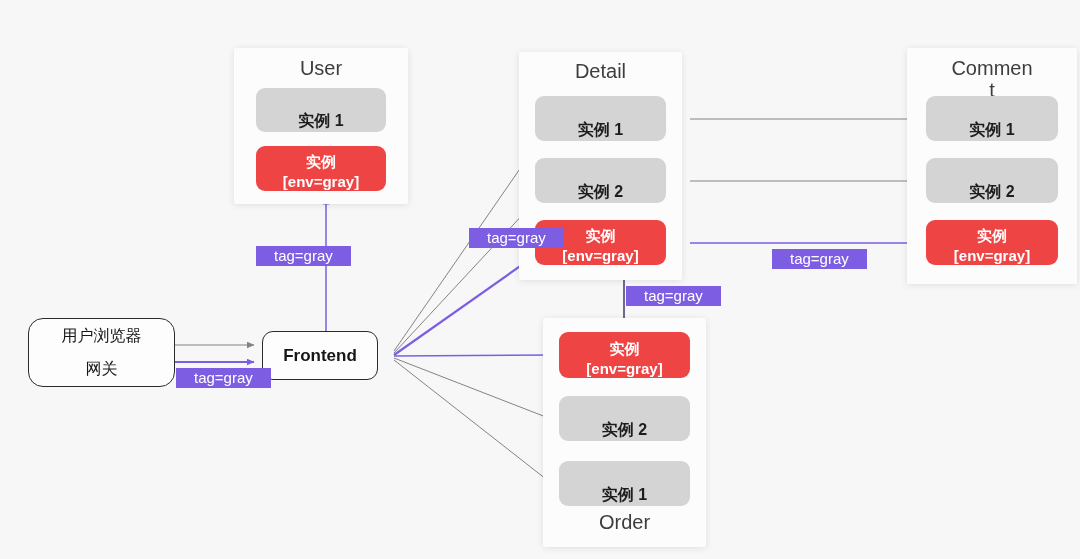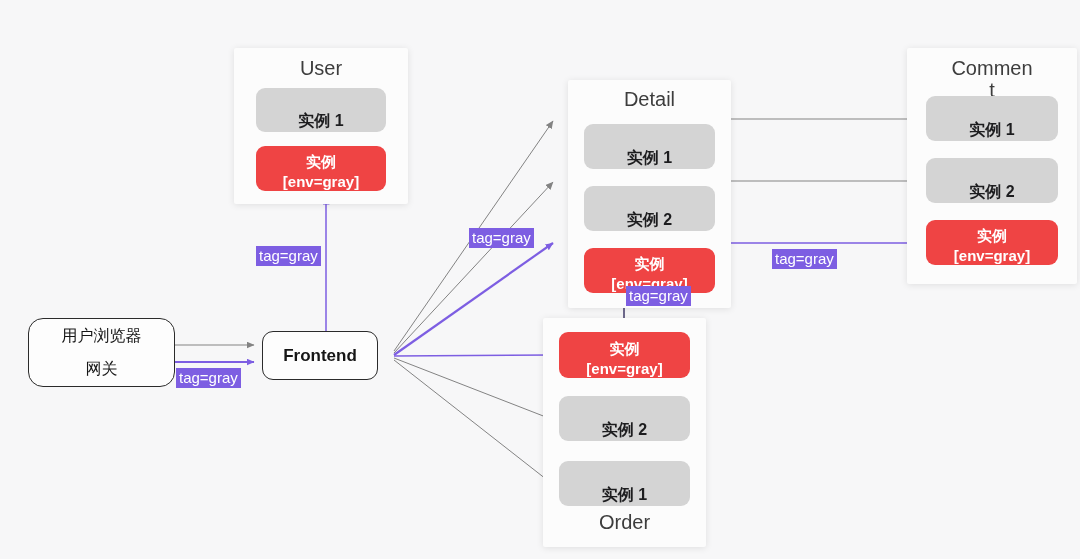--- a/index.html
+++ b/index.html
@@ -73,21 +73,21 @@
     border-radius: 11px;
     font-size: 17px;
     font-weight: bold;
   }
   .tag {
     position: absolute;
     background: #7d5ee2;
     color: #ffffff;
     font-size: 15px;
     line-height: 20px;
-    padding: 0 3px;
+    padding: 0 18px;
     white-space: nowrap;
   }
   .watermark {
     position: absolute;
     right: 13px;
     top: 527px;
     font-size: 18px;
     color: #c7c7c7;
     letter-spacing: 0.5px;
   }
@@ -128,21 +128,21 @@
     <div class="panel-title" style="margin-top:10px;">User</div>
     <div class="inst gray" style="left:22px; top:40px; width:130px; height:44px;">
       <span>实例 1</span>
     </div>
     <div class="inst purple" style="left:22px; top:98px; width:130px; height:45px;">
       <span>实例</span>
       <span>[env=gray]</span>
     </div>
   </div>
 
-  <div class="panel" style="left:568px; top:52px; width:163px; height:228px;margin-top:28px;">
+  <div class="panel" style="left:519px; top:52px; width:163px; height:228px;">
     <div class="panel-title" style="margin-top:9px;">Detail</div>
     <div class="inst gray" style="left:16px; top:44px; width:131px; height:45px;">
       <span>实例 1</span>
     </div>
     <div class="inst gray" style="left:16px; top:106px; width:131px; height:45px;">
       <span>实例 2</span>
     </div>
     <div class="inst purple" style="left:16px; top:168px; width:131px; height:45px;">
       <span>实例</span>
       <span>[env=gray]</span>

